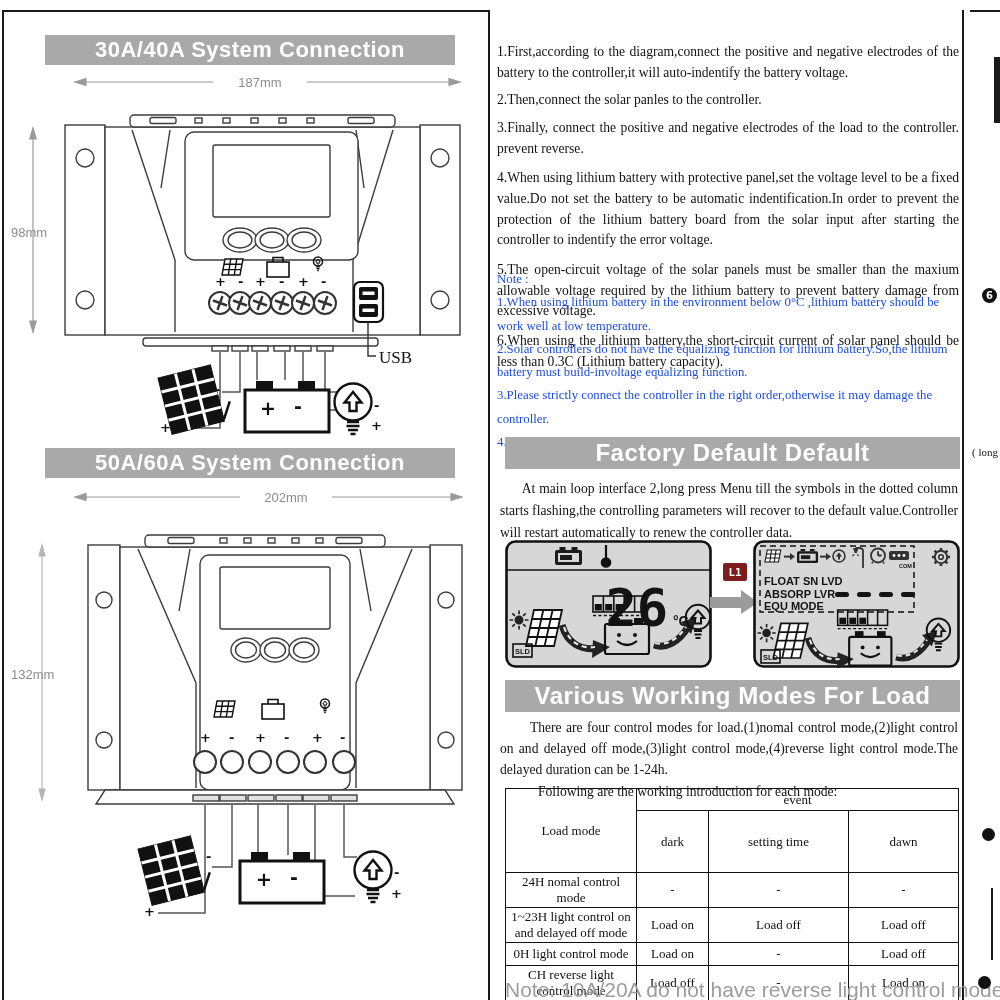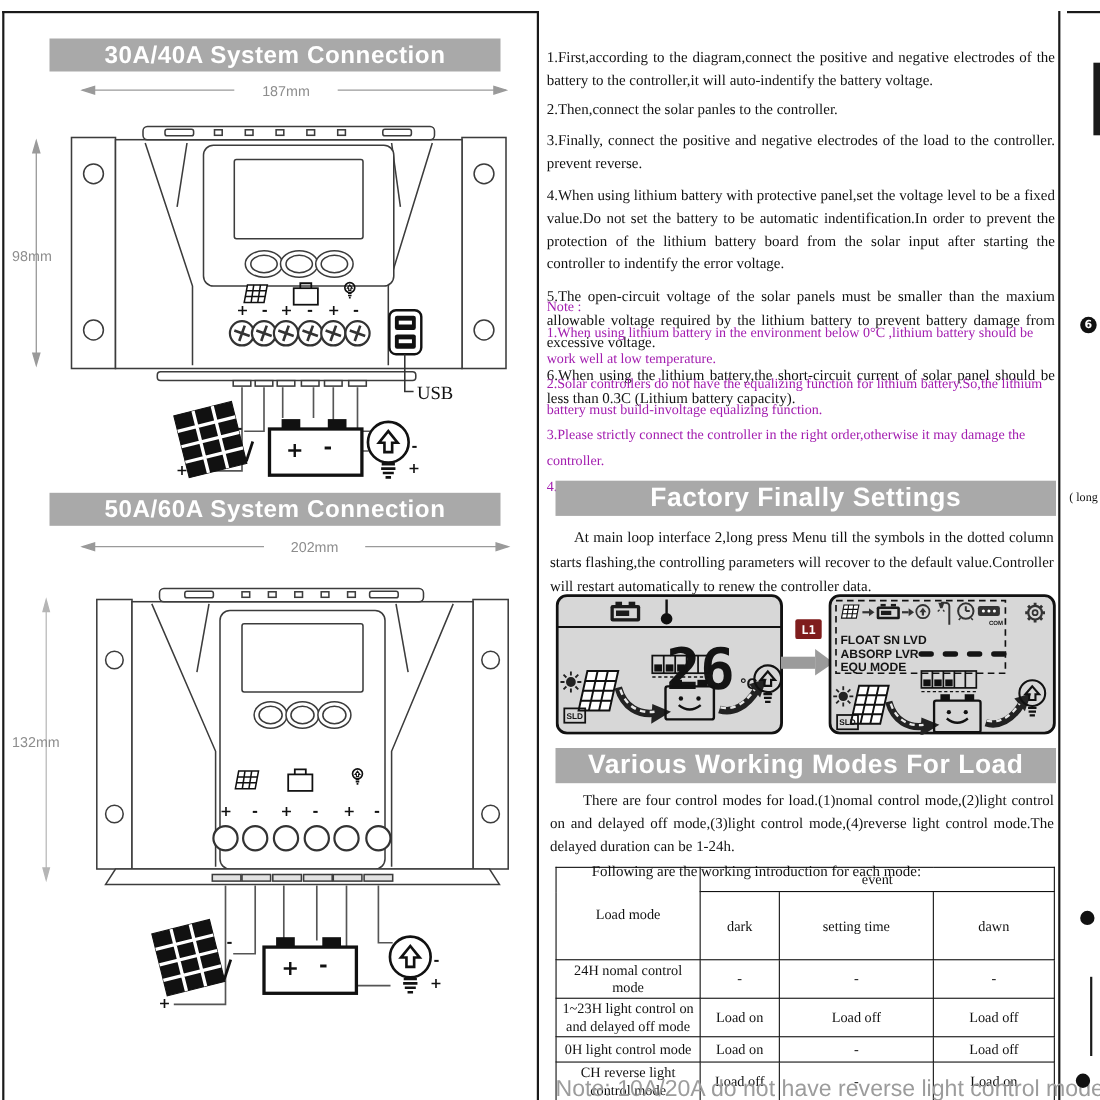--- a/index.html
+++ b/index.html
@@ -7,21 +7,21 @@
          font-family:"Liberation Serif",serif;color:#111;}
   .abs{position:absolute;}
   .rule{position:absolute;background:#1a1a1a;}
   .banner{position:absolute;background:#a9a9a9;color:#fff;
           font-family:"Liberation Sans",sans-serif;font-weight:bold;
           display:flex;align-items:center;justify-content:center;letter-spacing:.5px;}
   
   .rp{position:absolute;left:497px;width:462px;}
   .instr p{margin:0 0 7px 0;font-size:13.6px;line-height:1.52;text-align:justify;}
   .instr p.sp{margin-bottom:9px;}
-  .noteblk{color:#a21caf;font-size:12.8px;line-height:1.82;}
+  .noteblk{color:#1d4ed8;font-size:12.8px;line-height:1.82;}
   .noteblk p{margin:0;}
   .factbody{font-size:13.6px;line-height:1.62;text-align:justify;text-indent:1.6em;margin:0;}
   .modesbody{font-size:13.6px;line-height:1.55;text-align:justify;text-indent:2.2em;margin:0;}
   .tintro{font-size:13.6px;margin:4px 0 0 38px;}
   
   table.modes{border-collapse:collapse;table-layout:fixed;width:453px;
               font-size:13px;font-family:"Liberation Serif",serif;}
   table.modes td,table.modes th{border:1.4px solid #111;padding:1px 4px;text-align:center;
               font-weight:normal;vertical-align:middle;}
   td.lm{text-align:left;}
@@ -393,21 +393,21 @@
 
   <div class="rp noteblk" style="top:268px;">
     <p>Note :</p>
     <p>1.When using lithium battery in the environment below 0°C ,lithium battery should be work well at low temperature.</p>
     <p>2.Solar controllers do not have the equalizing function for lithium battery.So,the lithium battery must build-involtage equalizing function.</p>
     <p>3.Please strictly connect the controller in the right order,otherwise it may damage the controller.</p>
     <p>4.When remove the cables,please in the reverse order.</p>
   </div>
 
   <div class="banner" style="left:505px;top:437px;width:455px;height:32px;font-size:24px;">
-    <span>Factory Finally Settings</span>
+    <span>Factory Default Default</span>
   </div>
 
   <div class="rp" style="top:478px;left:500px;width:458px;">
     <p class="factbody">At main loop interface 2,long press Menu till the symbols in the dotted column starts flashing,the controlling parameters will recover to the default value.Controller will restart automatically to renew the controller data.</p>
   </div>
 
   <svg class="abs" style="left:505px;top:540px;" width="207" height="128" viewBox="0 0 207 128">
     <rect x="1.5" y="1.5" width="204" height="125" rx="9" fill="#d7d7d7" stroke="#111" stroke-width="2.6"></rect>
     <path d="M2,30 H205" stroke="#111" stroke-width="1.6"></path>
     <use href="#ic-batt-solid" x="50" y="7"></use>

